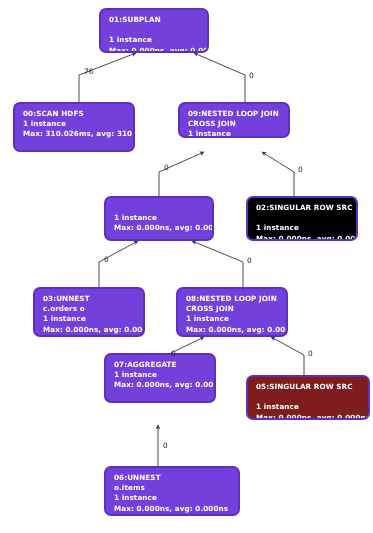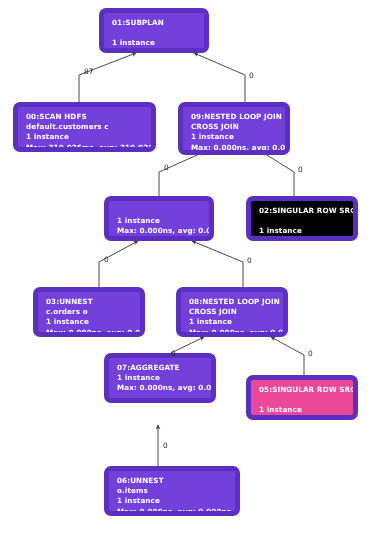--- a/index.html
+++ b/index.html
@@ -30,21 +30,21 @@
     position: absolute;
     left: 0;
     top: 0;
     width: 373px;
     height: 533px;
   }
   .plan-node {
     position: absolute;
     box-sizing: border-box;
     background: #7340dc;
-    border: 5px solid #000000;
+    border: 2px solid #000000;
     border-radius: 7px;
     color: #ffffff;
     padding: 5px 19px 5px 8px;
     font-size: 7.2px;
     line-height: 10.2px;
     letter-spacing: 0.1px;
     font-weight: bold;
     overflow: hidden;
   }
   .plan-node .ln {
@@ -87,27 +87,26 @@
       </g>
   </svg>
 
   <div id="node-layer">
       <div class="plan-node" style="left: 99px; top: 8px; width: 110px; height: 45px; background: rgb(115, 64, 220); border-color: rgb(91, 47, 191); color: rgb(255, 255, 255);">
         <span class="ln">01:SUBPLAN</span>
         <span class="ln blank"></span>
         <span class="ln">1 instance</span>
         <span class="ln">Max: 0.000ns, avg: 0.000ns</span>
       </div>
-      <div class="plan-node" style="left: 13px; top: 102px; width: 143px; height: 50px; background: rgb(115, 64, 220); border-color: rgb(91, 47, 191); color: rgb(255, 255, 255);">
+      <div class="plan-node" style="left: 13px; top: 102px; width: 122px; height: 50px; background: rgb(115, 64, 220); border-color: rgb(91, 47, 191); color: rgb(255, 255, 255);">
         <span class="ln">00:SCAN HDFS</span>
-        <span class="ln">default.customers c</span>
         <span class="ln">1 instance</span>
         <span class="ln">Max: 310.026ms, avg: 310.026ms</span>
       </div>
-      <div class="plan-node" style="left: 178px; top: 102px; width: 112px; height: 53px; background: rgb(115, 64, 220); border-color: rgb(91, 47, 191); color: rgb(255, 255, 255);">
+      <div class="plan-node" style="left: 178px; top: 102px; width: 112px; height: 36px; background: rgb(115, 64, 220); border-color: rgb(91, 47, 191); color: rgb(255, 255, 255);">
         <span class="ln">09:NESTED LOOP JOIN</span>
         <span class="ln">CROSS JOIN</span>
         <span class="ln">1 instance</span>
         <span class="ln">Max: 0.000ns, avg: 0.000ns</span>
       </div>
       <div class="plan-node" style="left: 104px; top: 196px; width: 110px; height: 45px; background: rgb(115, 64, 220); border-color: rgb(91, 47, 191); color: rgb(255, 255, 255);">
         <span class="ln blank"></span>
         <span class="ln">1 instance</span>
         <span class="ln">Max: 0.000ns, avg: 0.000ns</span>
       </div>
@@ -127,35 +126,35 @@
         <span class="ln">08:NESTED LOOP JOIN</span>
         <span class="ln">CROSS JOIN</span>
         <span class="ln">1 instance</span>
         <span class="ln">Max: 0.000ns, avg: 0.000ns</span>
       </div>
       <div class="plan-node" style="left: 104px; top: 353px; width: 112px; height: 50px; background: rgb(115, 64, 220); border-color: rgb(91, 47, 191); color: rgb(255, 255, 255);">
         <span class="ln">07:AGGREGATE</span>
         <span class="ln">1 instance</span>
         <span class="ln">Max: 0.000ns, avg: 0.000ns</span>
       </div>
-      <div class="plan-node" style="left: 246px; top: 375px; width: 112px; height: 45px; background: #ec4899; border-color: rgb(91, 47, 191); color: rgb(255, 255, 255);">
+      <div class="plan-node" style="left: 246px; top: 375px; width: 124px; height: 45px; background: #7f1d1d; border-color: rgb(91, 47, 191); color: rgb(255, 255, 255);">
         <span class="ln">05:SINGULAR ROW SRC</span>
         <span class="ln blank"></span>
         <span class="ln">1 instance</span>
         <span class="ln">Max: 0.000ns, avg: 0.000ns</span>
       </div>
       <div class="plan-node" style="left: 104px; top: 466px; width: 136px; height: 50px; background: rgb(115, 64, 220); border-color: rgb(91, 47, 191); color: rgb(255, 255, 255);">
         <span class="ln">06:UNNEST</span>
         <span class="ln">o.items</span>
         <span class="ln">1 instance</span>
         <span class="ln">Max: 0.000ns, avg: 0.000ns</span>
       </div>
     </div>
 
-<div class="edge-label" style="left: 84px; top: 67px; color: rgb(43, 43, 43);">87</div>
+<div class="edge-label" style="left: 84px; top: 67px; color: rgb(43, 43, 43);">76</div>
     <div class="edge-label" style="left: 249px; top: 71px; color: rgb(43, 43, 43);">0</div>
     <div class="edge-label" style="left: 164px; top: 163px; color: rgb(43, 43, 43);">0</div>
     <div class="edge-label" style="left: 298px; top: 165px; color: rgb(43, 43, 43);">0</div>
     <div class="edge-label" style="left: 104px; top: 255px; color: rgb(43, 43, 43);">0</div>
     <div class="edge-label" style="left: 247px; top: 256px; color: rgb(43, 43, 43);">0</div>
     <div class="edge-label" style="left: 171px; top: 349px; color: rgb(43, 43, 43);">0</div>
     <div class="edge-label" style="left: 308px; top: 349px; color: rgb(43, 43, 43);">0</div>
     <div class="edge-label" style="left: 163px; top: 441px; color: rgb(43, 43, 43);">0</div>
   </div>
 

